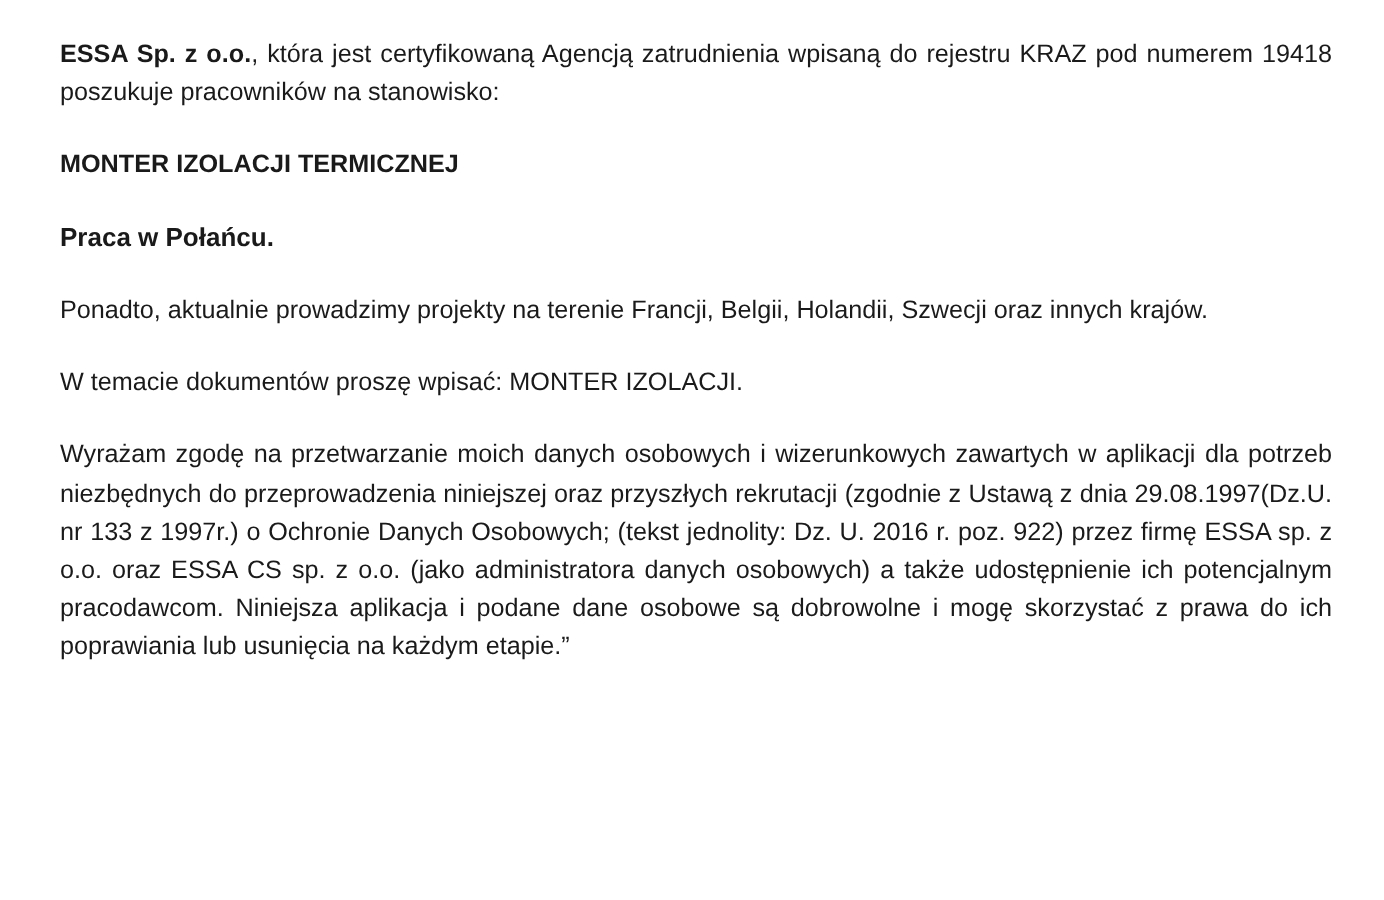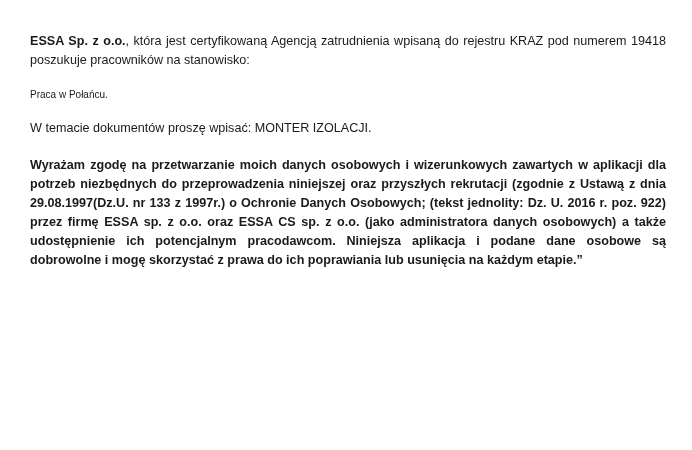--- a/index.html
+++ b/index.html
@@ -11,63 +11,64 @@
     width: 692px;
     height: 450px;
     font-family: "Liberation Sans", sans-serif;
     color: #000000;
     overflow: hidden;
   }
   #doc {
     box-sizing: border-box;
     width: 692px;
     height: 450px;
-    padding: 32px 26px 0 30px;
+    padding: 18px 26px 0 30px;
     background: #ffffff;
   }
   p {
     margin: 0 0 17px 0;
     font-size: 12.6px;
     line-height: 1.52;
     text-align: justify;
     text-justify: inter-word;
     color: #1a1a1a;
   }
   .b {
     font-weight: bold;
   }
   .heading {
     font-weight: bold;
     font-size: 12.6px;
     margin: 0 0 17px 0;
     line-height: 1.52;
   }
   .subheading {
-    font-weight: normal;
-    font-size: 10px;
+    font-weight: bold;
+    font-size: 13px;
     margin: 0 0 17px 0;
     line-height: 1.52;
   }
   .clause {
     margin-bottom: 0;
-    font-weight: bold;
   }
 </style>
 </head>
 <body>
 
 <div id="doc">
 
   <p>
     <span class="b">ESSA Sp. z o.o.</span><span>, która jest certyfikowaną Agencją zatrudnienia wpisaną do rejestru KRAZ pod numerem 19418 poszukuje pracowników na stanowisko:</span>
   </p>
 
+  <p class="heading">MONTER IZOLACJI TERMICZNEJ</p>
 
   <p class="subheading">Praca w Połańcu.</p>
 
+  <p>Ponadto, aktualnie prowadzimy projekty na terenie Francji, Belgii, Holandii, Szwecji oraz innych krajów.</p>
 
 
   <p>W temacie dokumentów proszę wpisać: MONTER IZOLACJI.</p>
 
 
   <p class="clause">Wyrażam zgodę na przetwarzanie moich danych osobowych i wizerunkowych zawartych w aplikacji dla potrzeb niezbędnych do przeprowadzenia niniejszej oraz przyszłych rekrutacji (zgodnie z Ustawą z dnia 29.08.1997(Dz.U. nr 133 z 1997r.) o Ochronie Danych Osobowych; (tekst jednolity: Dz. U. 2016 r. poz. 922) przez firmę ESSA sp. z o.o. oraz ESSA CS sp. z o.o. (jako administratora danych osobowych) a także udostępnienie ich potencjalnym pracodawcom. Niniejsza aplikacja i podane dane osobowe są dobrowolne i mogę skorzystać z prawa do ich poprawiania lub usunięcia na każdym etapie.”</p>
 
 </div>
 
 </body></html>

